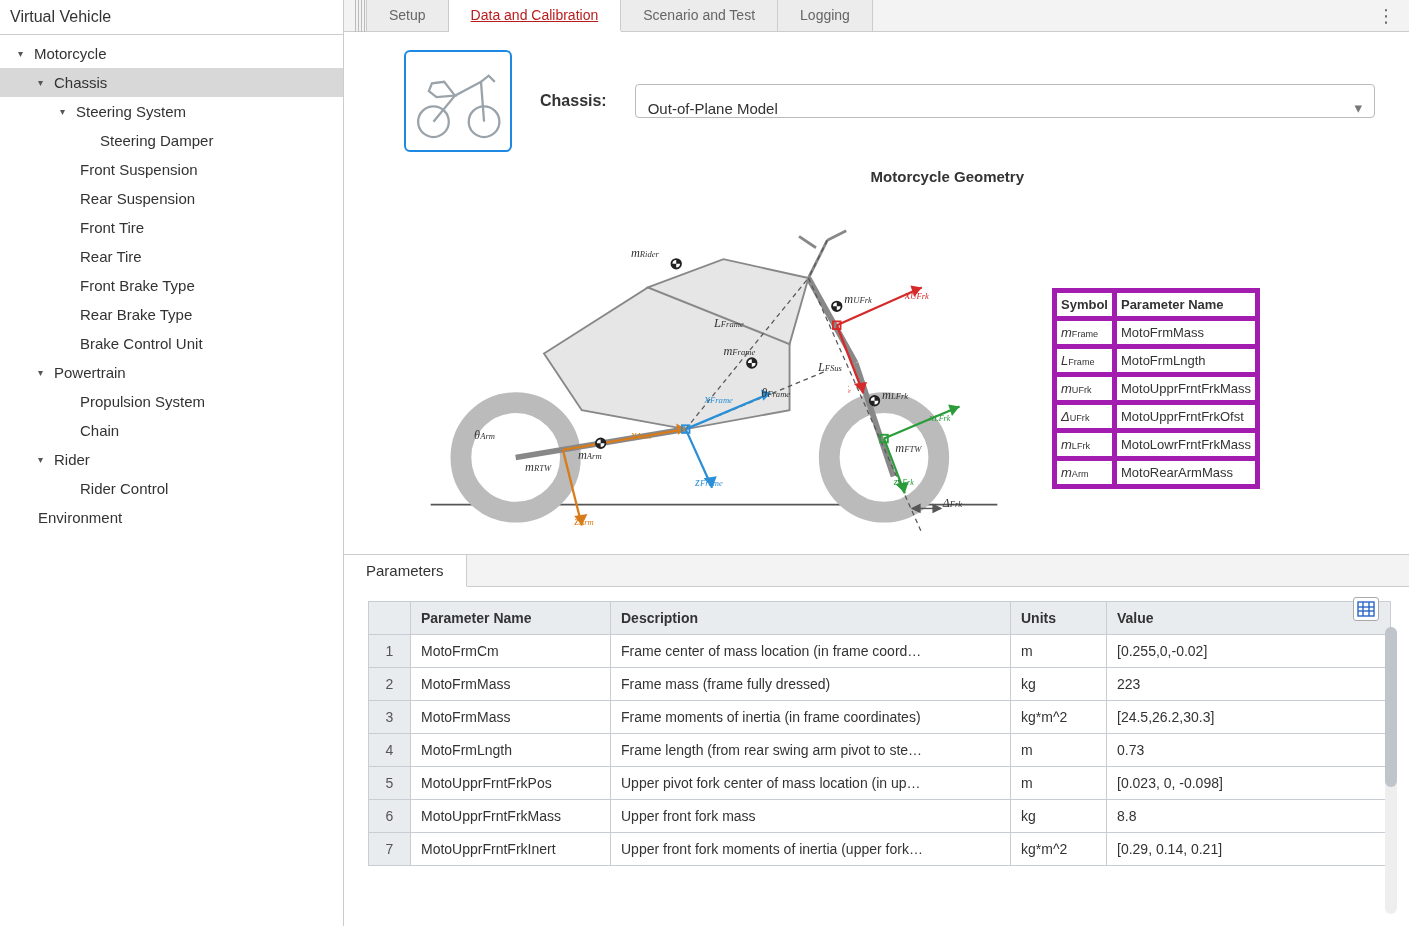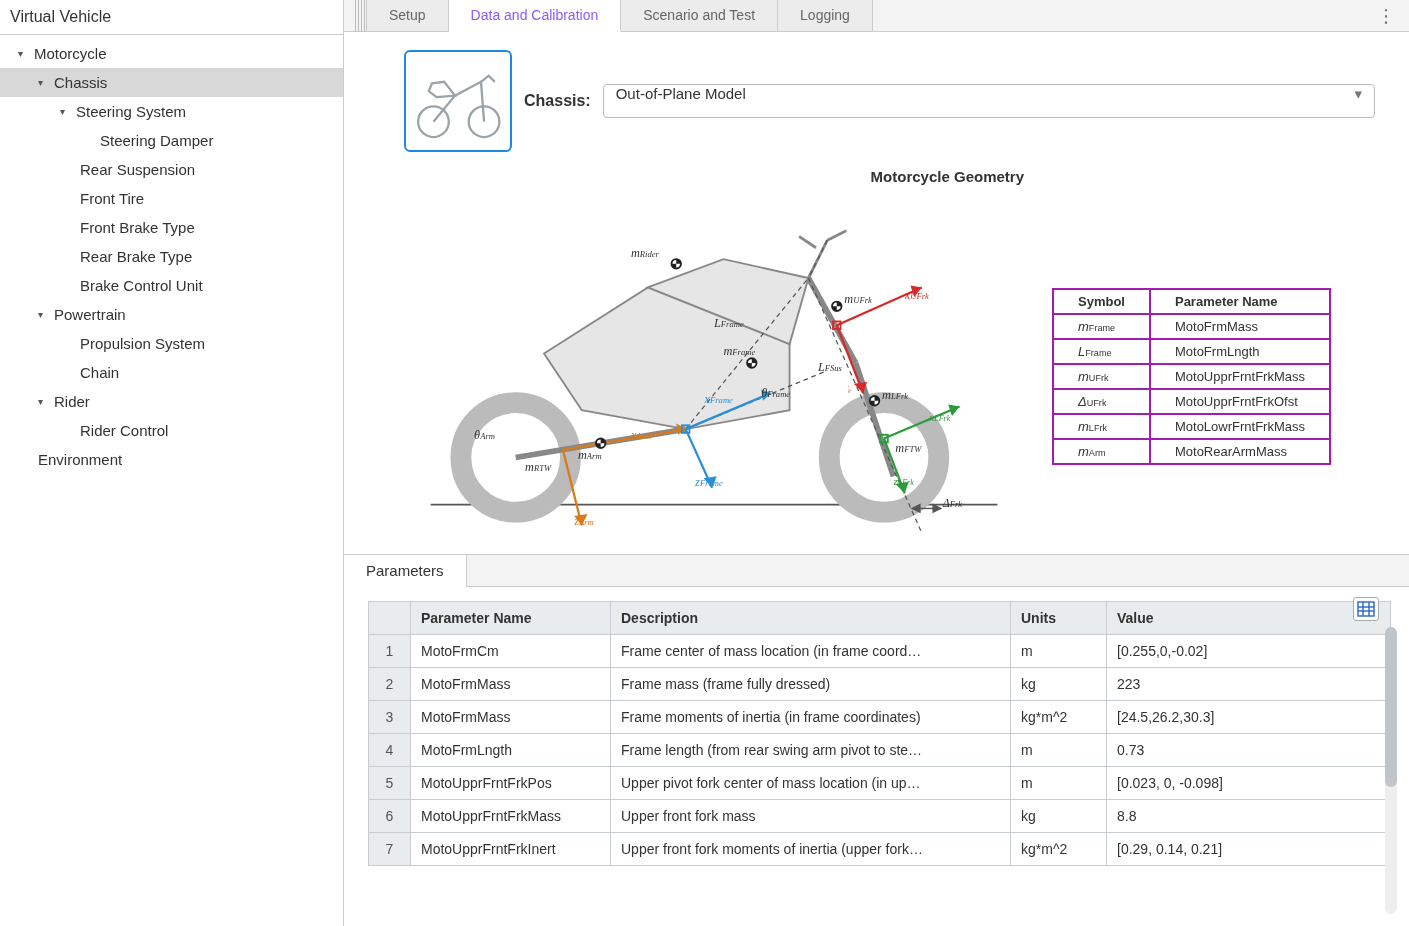--- a/index.html
+++ b/index.html
@@ -16,41 +16,41 @@
     .tree-item.l2 { padding-left: 60px; font-weight: 400; }
     .tree-item.l3 { padding-left: 100px; font-weight: 400; }
     .tree-item.l2.nocaret { padding-left: 80px; }
     .caret { font-size: 10px; color: #555; width: 10px; }
 
     
     .main { flex: 1; display: flex; flex-direction: column; position: relative; }
     .tabs { display: flex; align-items: center; border-bottom: 1px solid #ccc; background: #f3f3f3; height: 32px; padding-left: 11px; }
     .vgrip { width: 12px; height: 32px; background: repeating-linear-gradient(90deg,#bbb 0 1px,transparent 1px 3px); border-right: 1px solid #ccc; }
     .tab { padding: 7px 22px; border-right: 1px solid #ccc; background: #ececec; font-size: 14px; cursor: default; color: #666; }
-    .tab.active { background: #fff; border-bottom: 2px solid #fff; margin-bottom: -1px; color: #8b5cf6; }
+    .tab.active { background: #fff; border-bottom: 2px solid #fff; margin-bottom: -1px; color: #b91c1c; text-decoration: underline; }
     .tab-spacer { flex: 1; }
     .kebab { padding: 6px 14px; color: #666; font-size: 18px; cursor: default; }
 
     
     .content { flex: 1; overflow: auto; display: flex; flex-direction: column; }
-    .toprow { display: flex; align-items: center; gap: 12px; padding: 18px 34px 10px 60px; }
+    .toprow { display: flex; align-items: center; gap: 28px; padding: 18px 34px 10px 60px; }
     .iconcard { width: 108px; height: 102px; border: 2px solid #1e88e5; border-radius: 6px; display: flex; align-items: center; justify-content: center; background: #fff; }
     .iconcard svg { width: 92px; height: 88px; }
     .sel-label { font-weight: bold; font-size: 16px; }
     .sel-wrap { flex: 1; position: relative; }
-    .sel { width: 100%; height: 34px; border: 1px solid #bbb; border-radius: 4px; padding: 0 12px; font-size: 15px; display: flex; align-items: flex-start; justify-content: space-between; background: #fff; cursor: default; }
+    .sel { width: 100%; height: 34px; border: 1px solid #bbb; border-radius: 4px; padding: 0 12px; font-size: 15px; display: flex; align-items: flex-end; justify-content: space-between; background: #fff; cursor: default; }
     .sel-caret { color: #777; }
 
     
     .diagram { padding: 6px 40px 18px 60px; display: flex; gap: 28px; align-items: flex-start; }
     .diagram-title { font-weight: bold; font-size: 15px; margin: 0 0 8px 30px; text-align: right; }
     .diagram svg.mc { width: 620px; height: 340px; }
     .legend { margin-top: 120px; }
     .legend table { border-collapse: collapse; font-size: 13px; }
-    .legend th, .legend td { border: 2px solid #a21caf; padding: 4px 24px; text-align: left; white-space: nowrap; }
+    .legend th, .legend td { border: 5px solid #a21caf; padding: 4px 4px; text-align: left; white-space: nowrap; }
     .legend th { font-weight: bold; }
 
     
     .params-tabs { display: flex; border-top: 1px solid #ccc; border-bottom: 1px solid #ccc; background: #f3f3f3; }
     .ptab { padding: 7px 22px; border-right: 1px solid #ccc; background: #fff; font-size: 15px; margin-bottom: -1px; border-bottom: 1px solid #fff; }
     .params-body { flex: 1; padding: 14px 18px 20px 24px; position: relative; }
     .gridicon { position: absolute; right: 30px; top: 10px; width: 26px; height: 24px; border: 1px solid #aaa; border-radius: 3px; display: flex; align-items: center; justify-content: center; background: #fff; cursor: default; }
     .gridicon svg { width: 18px; height: 16px; }
     .param-table { border-collapse: collapse; width: 100%; font-size: 14px; }
     .param-table th, .param-table td { border: 1px solid #c8cdd3; padding: 8px 10px; text-align: left; overflow: hidden; text-overflow: ellipsis; white-space: nowrap; }
@@ -78,24 +78,30 @@
         <span>Chassis</span>
       </div>
       <div class="tree-item l2">
         <span class="caret">▾</span>
         <span>Steering System</span>
       </div>
       <div class="tree-item l3">
         <span>Steering Damper</span>
       </div>
       <div class="tree-item l2 nocaret">
+        <span>Front Suspension</span>
+      </div>
+      <div class="tree-item l2 nocaret">
         <span>Rear Suspension</span>
       </div>
       <div class="tree-item l2 nocaret">
         <span>Front Tire</span>
+      </div>
+      <div class="tree-item l2 nocaret">
+        <span>Rear Tire</span>
       </div>
       <div class="tree-item l2 nocaret">
         <span>Front Brake Type</span>
       </div>
       <div class="tree-item l2 nocaret">
         <span>Rear Brake Type</span>
       </div>
       <div class="tree-item l2 nocaret">
         <span>Brake Control Unit</span>
       </div>

